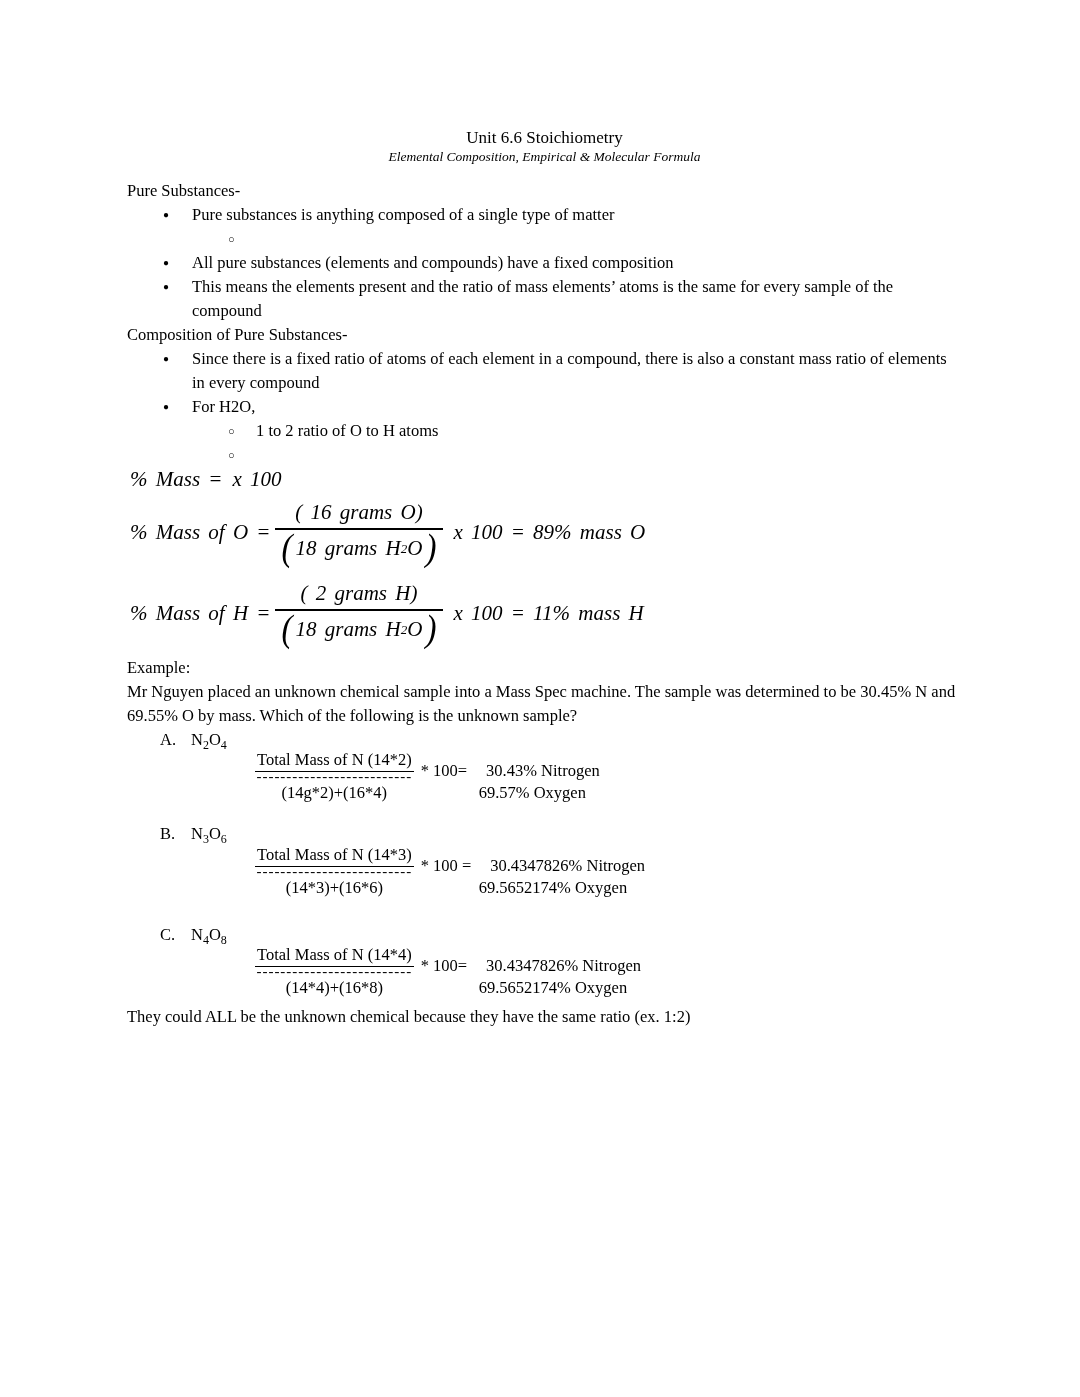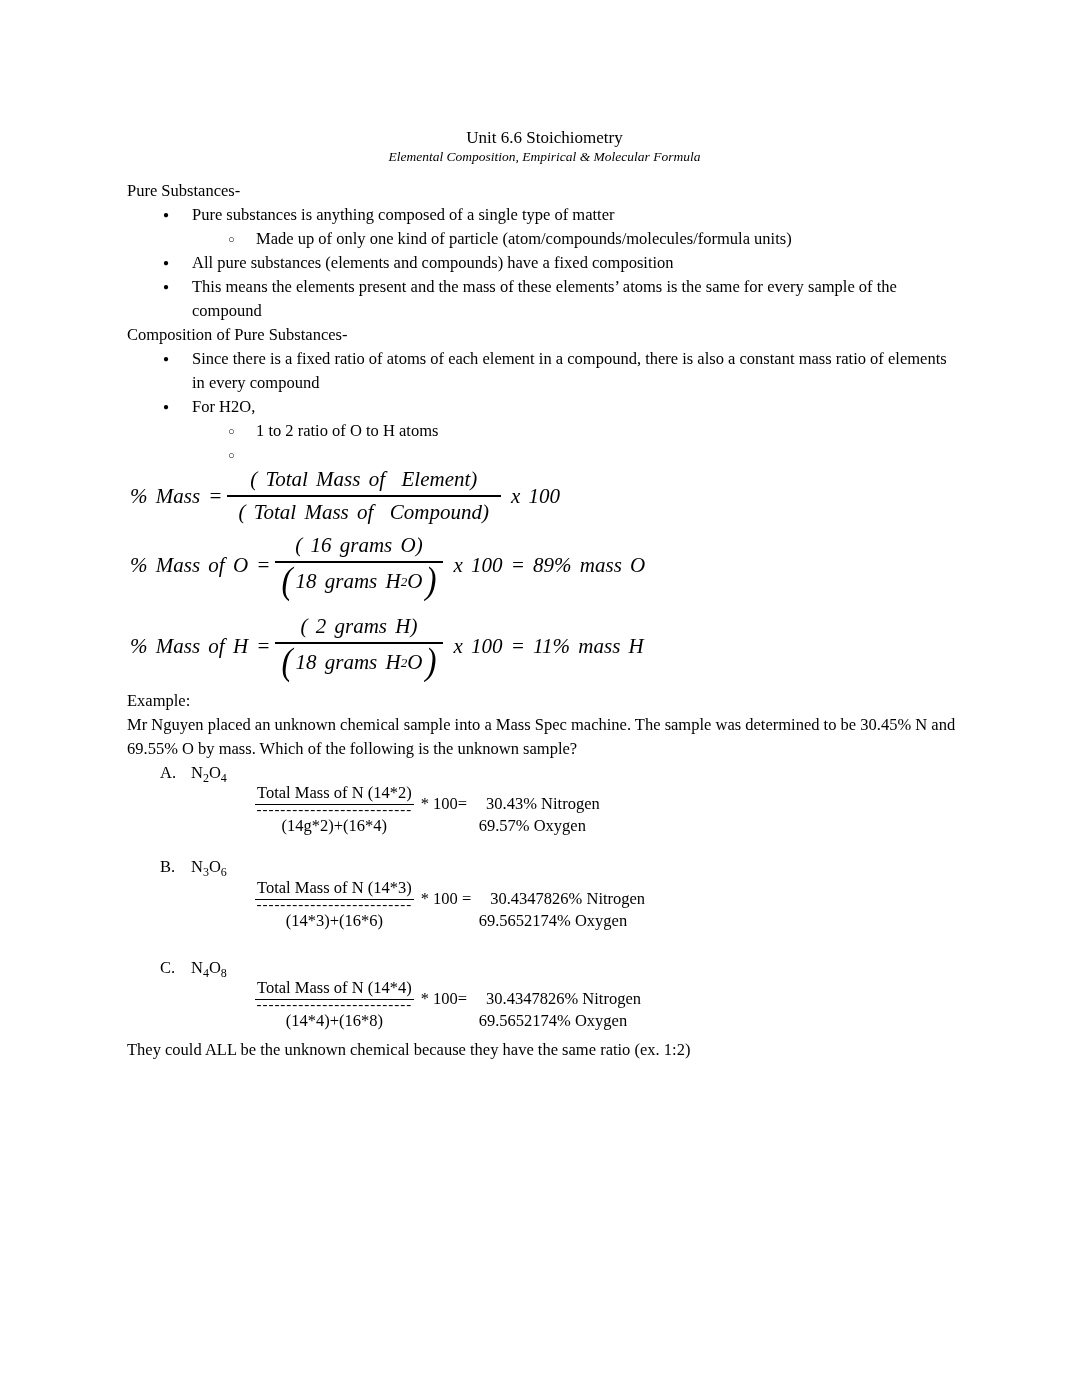--- a/index.html
+++ b/index.html
@@ -65,29 +65,28 @@
     <div class="doc-title">Unit 6.6 Stoichiometry</div>
     <div class="doc-subtitle">Elemental Composition, Empirical &amp; Molecular Formula</div>
 
     <div class="sec-heading mt14">Pure Substances-</div>
     <div class="bullet-row">
       <span class="marker">●</span>
       <span class="btxt">Pure substances is anything composed of a single type of matter</span>
     </div>
     <div class="bullet-row lvl2">
       <span class="marker">○</span>
-      <span class="btxt">Made up of only one kind of particle (atom/compounds/molecules/formula units)</span>
     </div>
     <div class="bullet-row">
       <span class="marker">●</span>
       <span class="btxt">All pure substances (elements and compounds) have a fixed composition</span>
     </div>
     <div class="bullet-row">
       <span class="marker">●</span>
-      <span class="btxt">This means the elements present and the mass of these elements’ atoms is the same for every sample of the compound</span>
+      <span class="btxt">This means the elements present and the ratio of mass elements’ atoms is the same for every sample of the compound</span>
     </div>
 
     <div class="sec-heading mt24">Composition of Pure Substances-</div>
     <div class="bullet-row">
       <span class="marker">●</span>
       <span class="btxt">Since there is a fixed ratio of atoms of each element in a compound, there is also a constant mass ratio of elements in every compound</span>
     </div>
     <div class="bullet-row">
       <span class="marker">●</span>
       <span class="btxt">For H2O,</span>
@@ -96,25 +95,20 @@
       <span class="marker">○</span>
       <span class="btxt">1 to 2 ratio of O to H atoms</span>
     </div>
     <div class="bullet-row lvl2">
       <span class="marker">○</span>
     </div>
 
 
     <div class="formula f-gap1">
       <span class="lhs">% Mass =</span>
-      <span class="frac">
-        <span class="num">( Total Mass of  Element)</span>
-        <span class="bar"></span>
-        <span class="den">( Total Mass of  Compound)</span>
-      </span>
       <span class="rhs">x 100</span>
     </div>
 
     <div class="formula f-gap2">
       <span class="lhs">% Mass of O =</span>
       <span class="frac">
         <span class="num">( 16 grams O)</span>
         <span class="bar"></span>
         <span class="den-row">
           <span class="bigparen">(</span>

